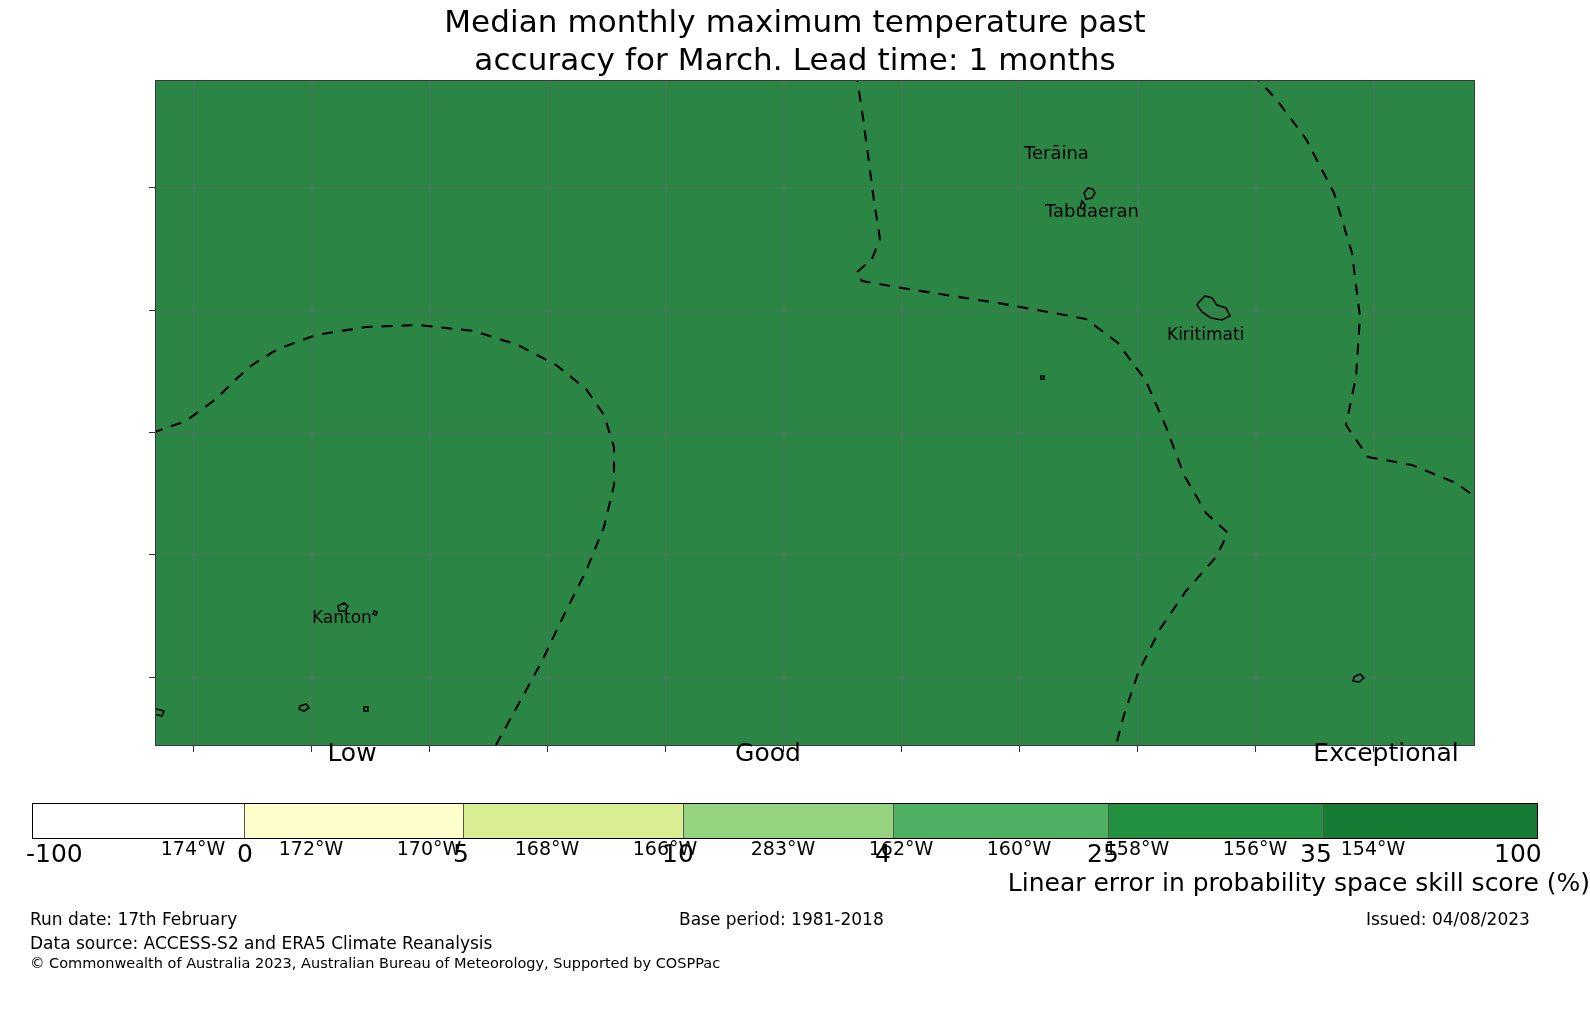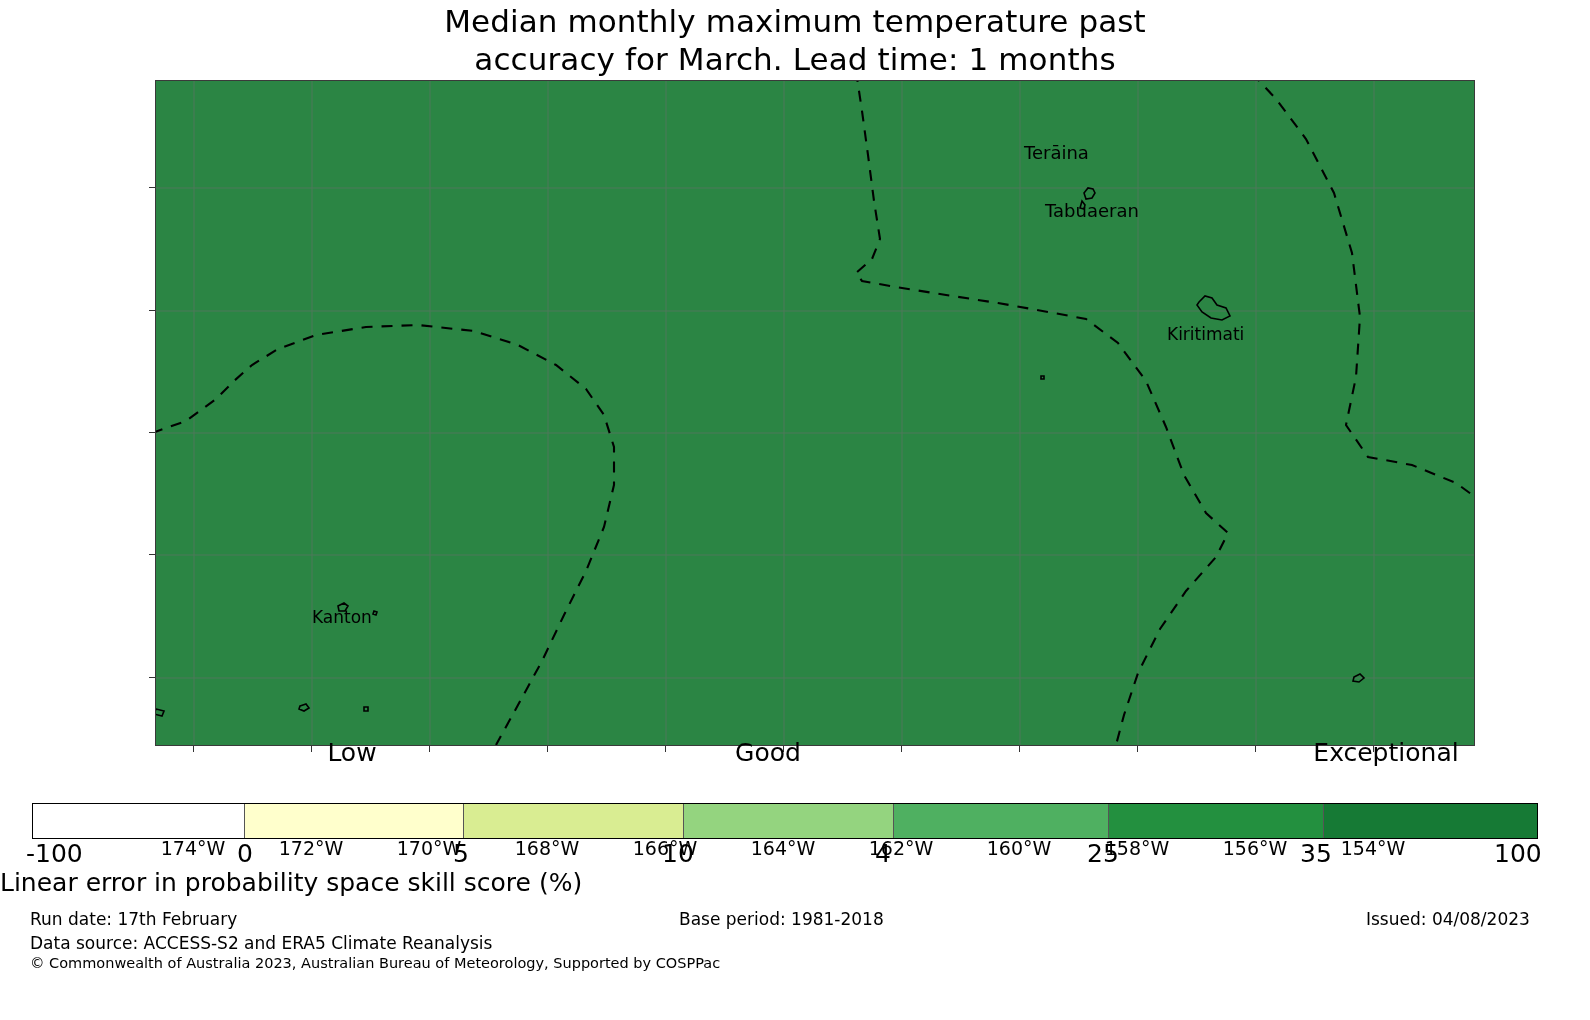--- a/index.html
+++ b/index.html
@@ -27,21 +27,21 @@
 
   
   #cbar-cats{position:absolute;left:0;top:738px;width:1306px;height:28px;}
   .cbar-cat{position:absolute;transform:translateX(-50%);font-size:25px;white-space:nowrap;}
   #cbar-wrap{position:absolute;left:32px;top:803px;width:1506px;height:36px;
              border:1px solid #000;box-sizing:border-box;display:flex;}
   .cbar-seg{height:100%;}
   .cbar-seg + .cbar-seg{border-left:1px solid #555;box-sizing:border-box;}
   #cbar-ticks{position:absolute;left:0;top:839px;width:1536px;height:28px;}
   .cbar-tick{position:absolute;font-size:25px;white-space:nowrap;}
-  #cbar-xlabel{position:absolute;left:0;top:868px;width:1590px;text-align:left;
+  #cbar-xlabel{position:absolute;left:0;top:868px;width:1590px;text-align:right;
                font-size:25px;}
 
   
   #footer{position:absolute;left:0;top:905px;width:1590px;height:115px;}
   .f-left{position:absolute;left:30px;font-size:17px;white-space:nowrap;}
   .f-mid{position:absolute;left:679px;top:4px;font-size:17px;white-space:nowrap;}
   .f-right{position:absolute;left:1366px;top:4px;font-size:17px;white-space:nowrap;}
   #f-run{top:4px;}
   #f-src{top:28px;}
   #f-copy{top:50px;font-size:14.5px;}
@@ -110,21 +110,21 @@
   <div class="ytick-mark" style="top:230px"></div>
   <div class="ytick-mark" style="top:352px"></div>
   <div class="ytick-mark" style="top:474px"></div>
   <div class="ytick-mark" style="top:597px"></div>
 
   <div class="xtick-label" style="left:38px">174°W</div>
   <div class="xtick-label" style="left:156px">172°W</div>
   <div class="xtick-label" style="left:274px">170°W</div>
   <div class="xtick-label" style="left:392px">168°W</div>
   <div class="xtick-label" style="left:510px">166°W</div>
-  <div class="xtick-label" style="left:628px">164°W</div>
+  <div class="xtick-label" style="left:628px">283°W</div>
   <div class="xtick-label" style="left:746px">162°W</div>
   <div class="xtick-label" style="left:864px">160°W</div>
   <div class="xtick-label" style="left:982px">158°W</div>
   <div class="xtick-label" style="left:1100px">156°W</div>
   <div class="xtick-label" style="left:1218px">154°W</div>
 
   <div class="xtick-mark" style="left:38px"></div>
   <div class="xtick-mark" style="left:156px"></div>
   <div class="xtick-mark" style="left:274px"></div>
   <div class="xtick-mark" style="left:392px"></div>

